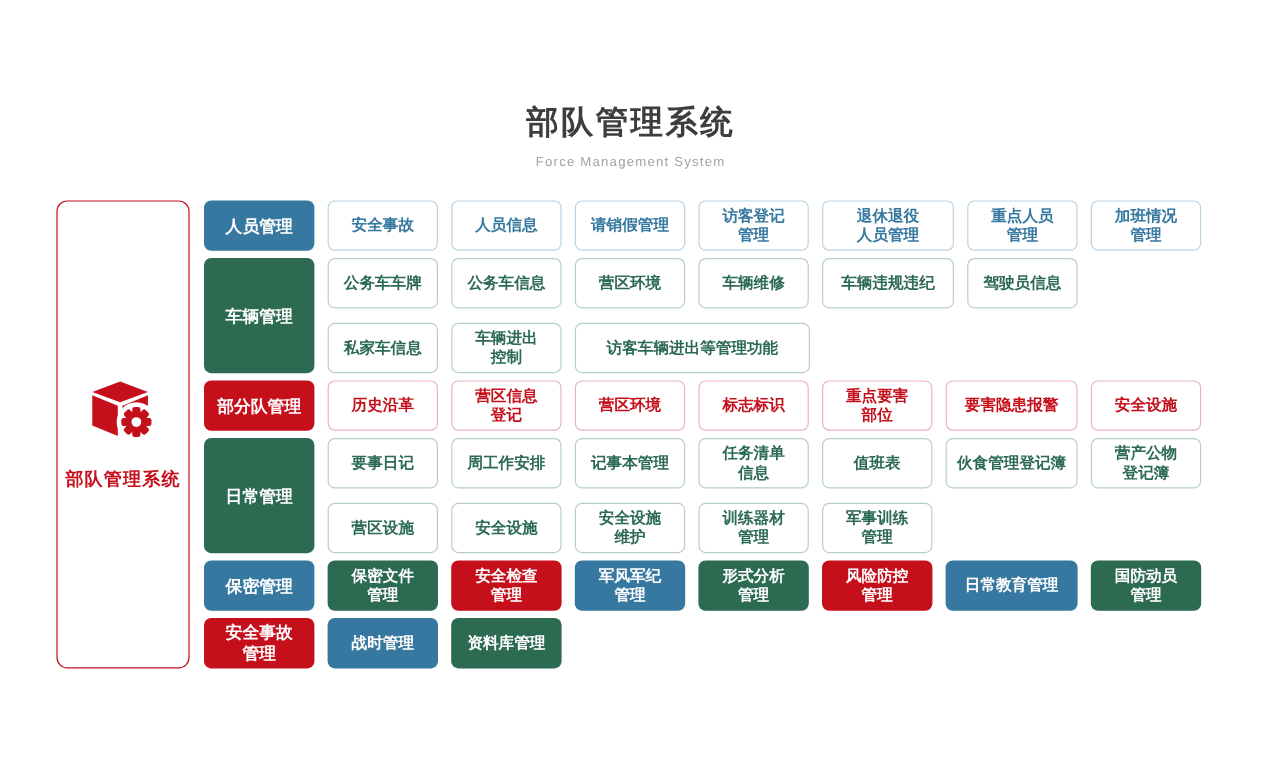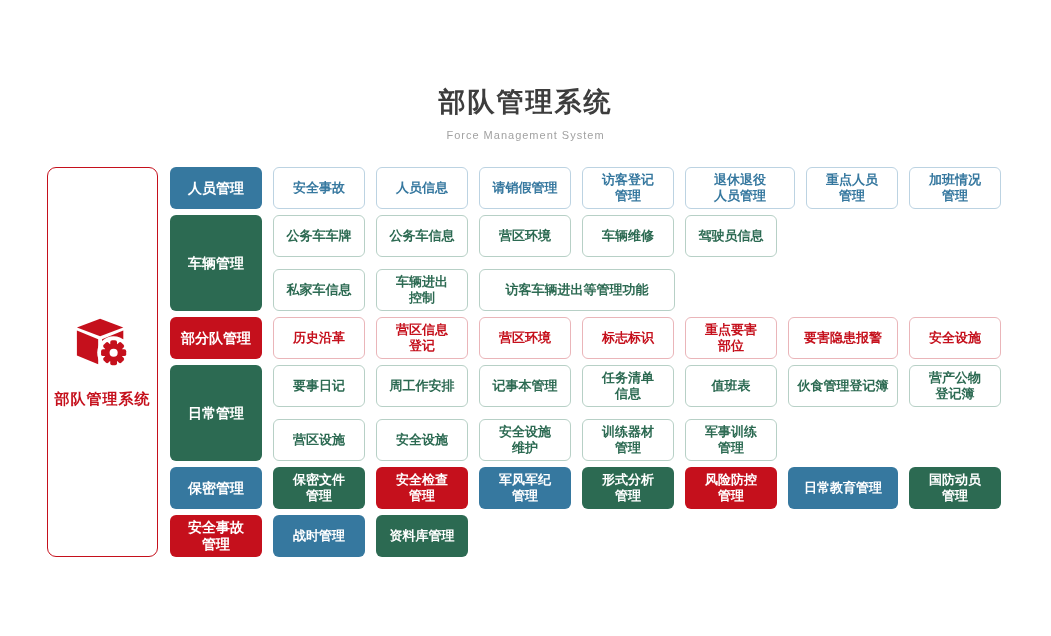--- a/index.html
+++ b/index.html
@@ -101,20 +101,21 @@
       </div>
 
       <div class="row">
         <div class="box cat s-green">车辆管理</div>
         <div class="lines">
           <div class="line">
             <div class="box item o-green">公务车车牌</div>
             <div class="box item o-green">公务车信息</div>
             <div class="box item o-green">营区环境</div>
             <div class="box item o-green">车辆维修</div>
+            <div class="box item o-green w-lg">车辆违规违纪</div>
             <div class="box item o-green">驾驶员信息</div>
           </div>
           <div class="line">
             <div class="box item o-green">私家车信息</div>
             <div class="box item o-green">车辆进出
 控制</div>
             <div class="box item o-green w-xl">访客车辆进出等管理功能</div>
           </div>
         </div>
       </div>

